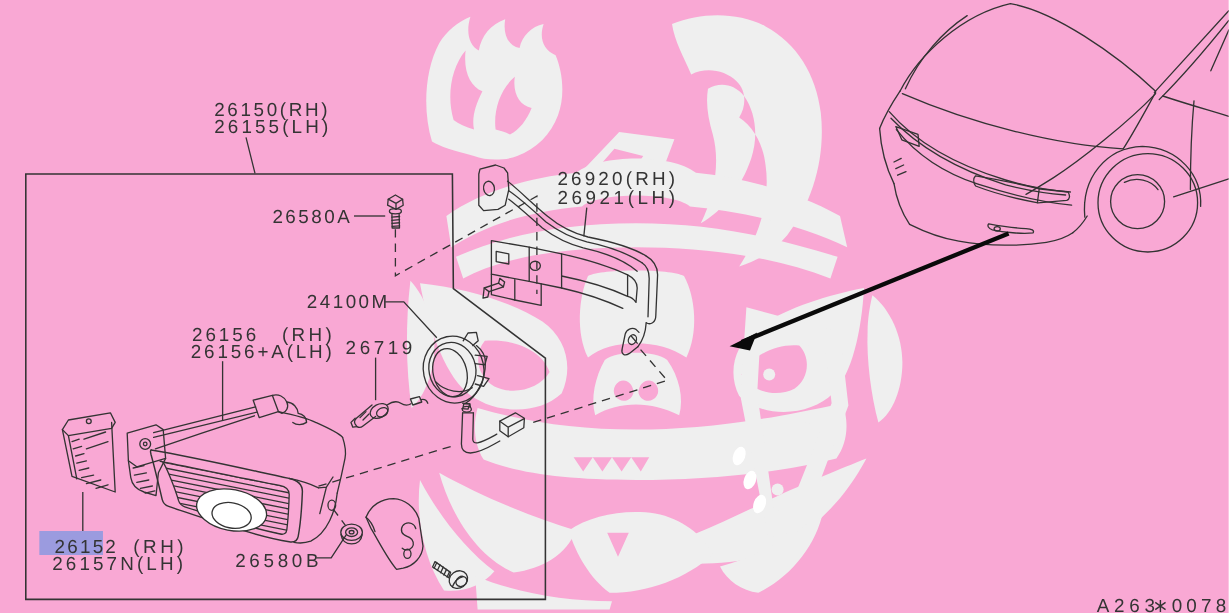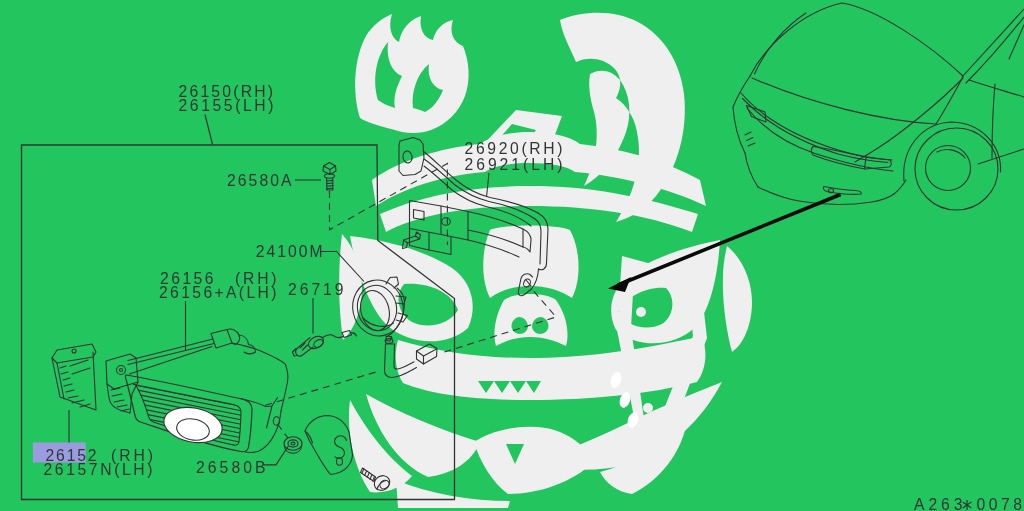--- a/index.html
+++ b/index.html
@@ -1,16 +1,16 @@
 <!DOCTYPE html>
 <html><head>
 <meta charset="utf-8">
 <style>
 html,body{margin:0;padding:0;background:#fff;}
-#page{position:relative;width:1024px;height:511px;overflow:hidden;background:#22c55e;}
+#page{position:relative;width:1024px;height:511px;overflow:hidden;background:#f9a8d4;}
 svg{display:block;}
 text{font-family:"Liberation Sans",sans-serif;font-size:15.7px;fill:#343434;}
 </style>
 </head>
 <body>
 <div id="page">
 <svg width="1024" height="511" viewBox="0 0 1024 511">
 <defs>
 <clipPath id="lensclip">
   <path d="M133.5,384.5 C 165,390.5 203,398.8 233,404.5 Q 241,406 241,412 C 240.7,422 240,434 239,441.5 Q 238.3,446 233.5,445 C 207,439.5 174,429 154,422.3 Q 150,421 148.8,417.2 C 146,407.5 140,392.5 136.6,386.4 Q 135.2,383.8 133.5,384.5 Z"></path>

